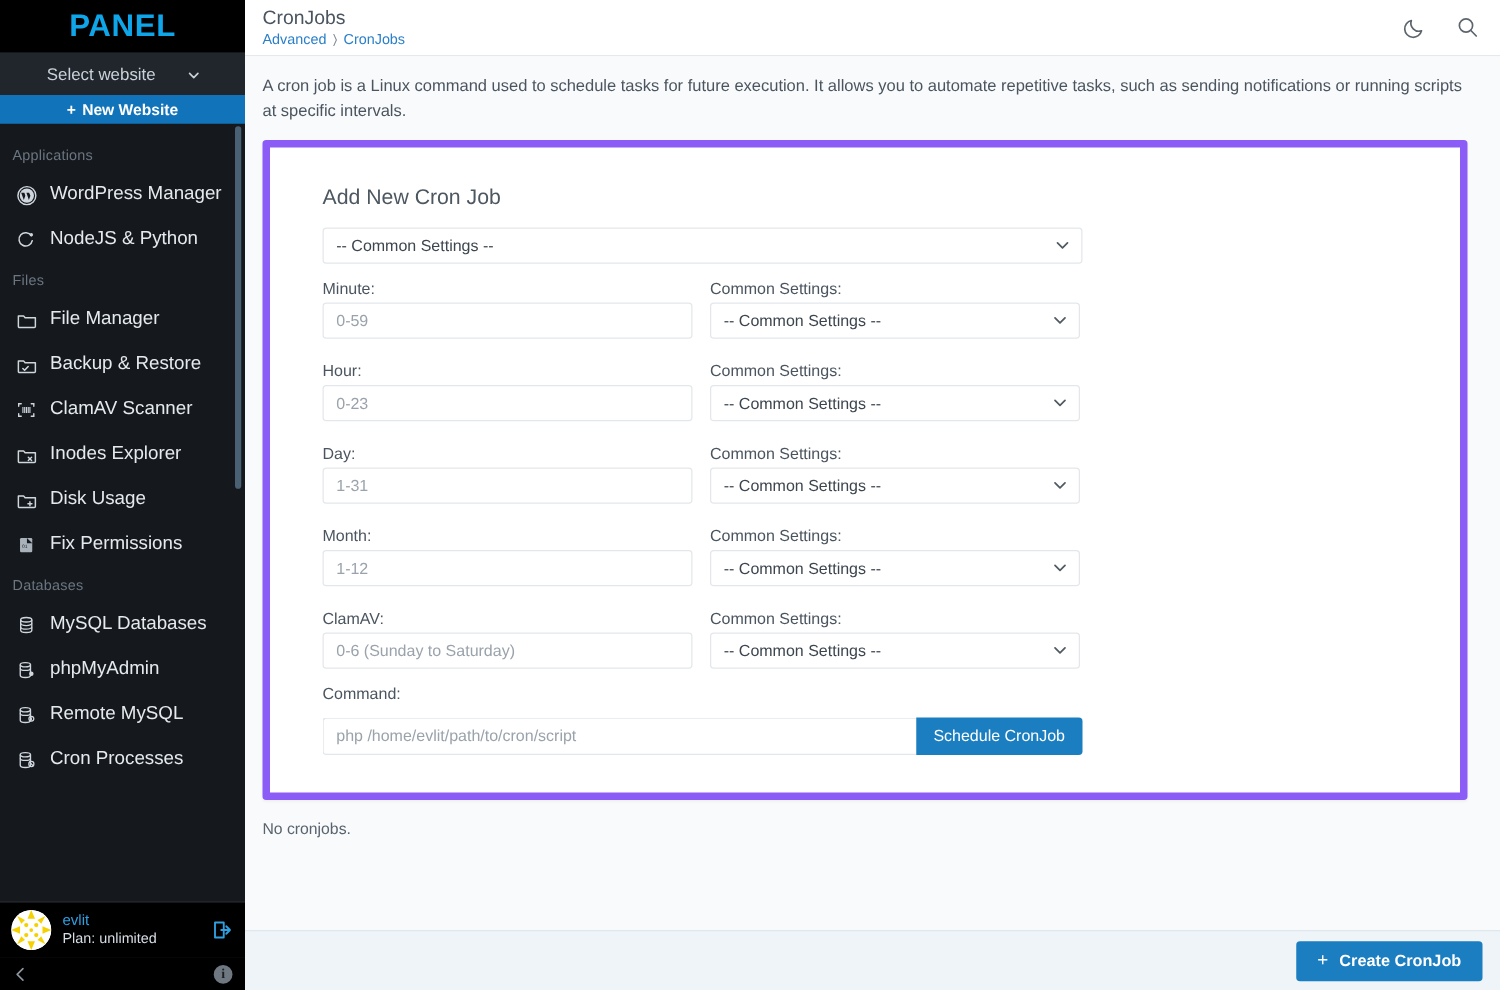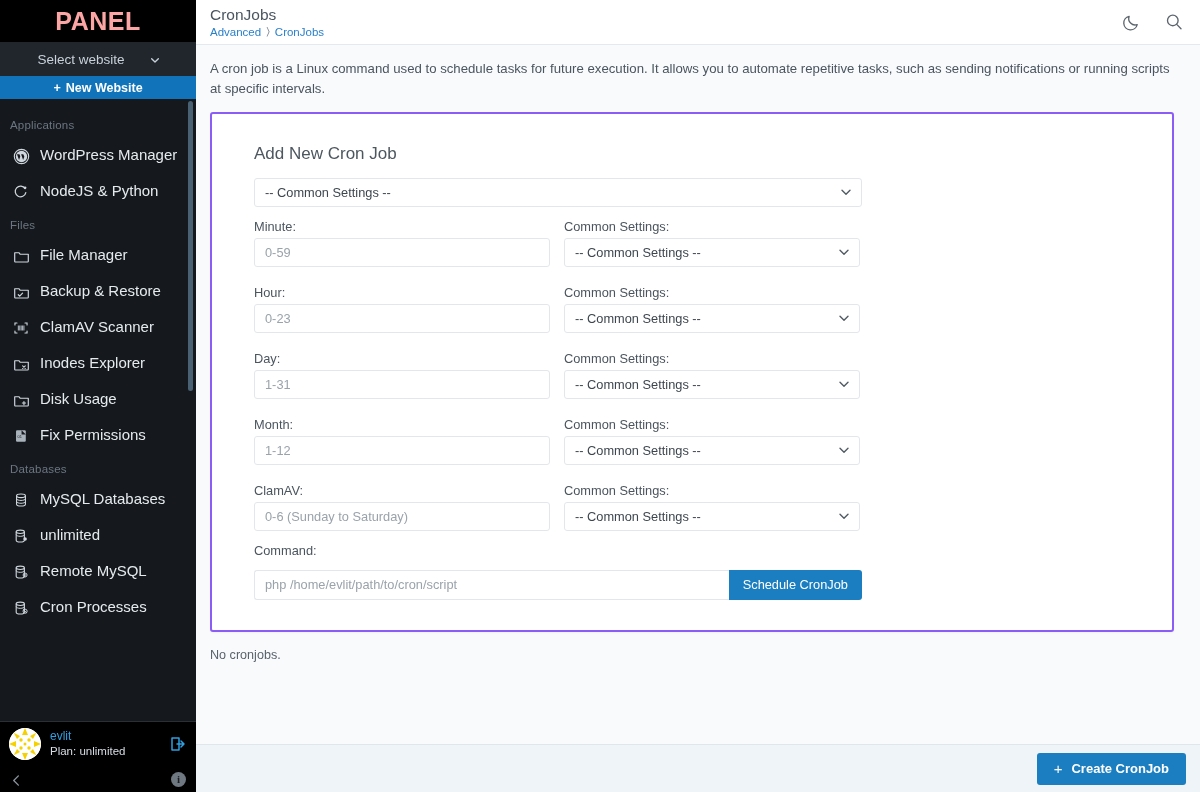--- a/index.html
+++ b/index.html
@@ -16,21 +16,21 @@
     width: 196px; height: 792px;
     background: #15191e;
     display: flex; flex-direction: column;
     position: relative; flex: 0 0 196px;
   }
   .brand {
     height: 42px; background: #000000;
     display: flex; align-items: center; justify-content: center;
   }
   .brand-text {
-    color: #fca5a5; font-size: 25px; font-weight: bold; letter-spacing: .5px;
+    color: #0ea5e9; font-size: 25px; font-weight: bold; letter-spacing: .5px;
   }
   .site-select {
     height: 34px; background: #21262d;
     display: flex; align-items: center; justify-content: center; gap: 25px;
     color: #c9d1d9; font-size: 13.5px; cursor: pointer;
   }
   .chev-small { width: 9px; height: 9px; display: inline-block; position: relative; top: -2px; }
   .new-website {
     height: 23px; background: #1174ba;
     display: flex; align-items: center; justify-content: center; gap: 5px;
@@ -108,21 +108,21 @@
   .intro {
     padding: 14px 16px 12px 14px;
     font-size: 13.2px; color: #4b555f; line-height: 1.55;
     background: #f8fafc;
   }
 
   .content { flex: 1; overflow: hidden; padding: 0 0 0 0; background: #f8fafc; }
 
   .card {
     margin: 0 26px 0 14px; background: #ffffff;
-    border: 2px solid #8b5cf6; border-radius: 3px;
+    border: 6px solid #8b5cf6; border-radius: 3px;
     padding: 30px 0 30px 0;
     box-shadow: 0 1px 2px rgba(20,30,40,.04);
   }
   .card-inner { padding: 0 42px; max-width: 700px; }
   .card-h {
     font-size: 17px; color: #4d5760; margin-bottom: 14px; font-weight: normal;
   }
 
   .field-row { display: flex; gap: 14px; margin-bottom: 6px; }
   .col-left { width: 296px; flex: 0 0 296px; }
@@ -307,21 +307,21 @@
 
       <div class="nav-item">
         <span class="nav-ico">
           <svg viewBox="0 0 18 18" width="16" height="16">
             <ellipse cx="8.2" cy="4.3" rx="4.6" ry="1.9" fill="none" stroke="#cfd6dd" stroke-width="1.25"></ellipse>
             <path d="M3.6 4.3 v9.4 c0 1.1 2 2 4.6 2 s4.6-.9 4.6-2 V4.3" fill="none" stroke="#cfd6dd" stroke-width="1.25"></path>
             <path d="M3.6 7.4 c0 1.1 2 2 4.6 2 s4.6-.9 4.6-2" fill="none" stroke="#cfd6dd" stroke-width="1.1"></path>
             <circle cx="13.6" cy="12.4" r="2" fill="#cfd6dd"></circle>
           </svg>
         </span>
-        <span>unlimited</span>
+        <span>phpMyAdmin</span>
       </div>
 
       <div class="nav-item">
         <span class="nav-ico">
           <svg viewBox="0 0 18 18" width="16" height="16">
             <ellipse cx="8.2" cy="4.3" rx="4.6" ry="1.9" fill="none" stroke="#cfd6dd" stroke-width="1.25"></ellipse>
             <path d="M3.6 4.3 v9.4 c0 1.1 2 2 4.6 2 s4.6-.9 4.6-2 V4.3" fill="none" stroke="#cfd6dd" stroke-width="1.25"></path>
             <path d="M3.6 7.4 c0 1.1 2 2 4.6 2 s4.6-.9 4.6-2" fill="none" stroke="#cfd6dd" stroke-width="1.1"></path>
             <circle cx="13.6" cy="12.4" r="2.2" fill="none" stroke="#cfd6dd" stroke-width="1.1"></circle>
             <path d="M13.6 11.5 v2" stroke="#cfd6dd" stroke-width="1.1" stroke-linecap="round"></path>

